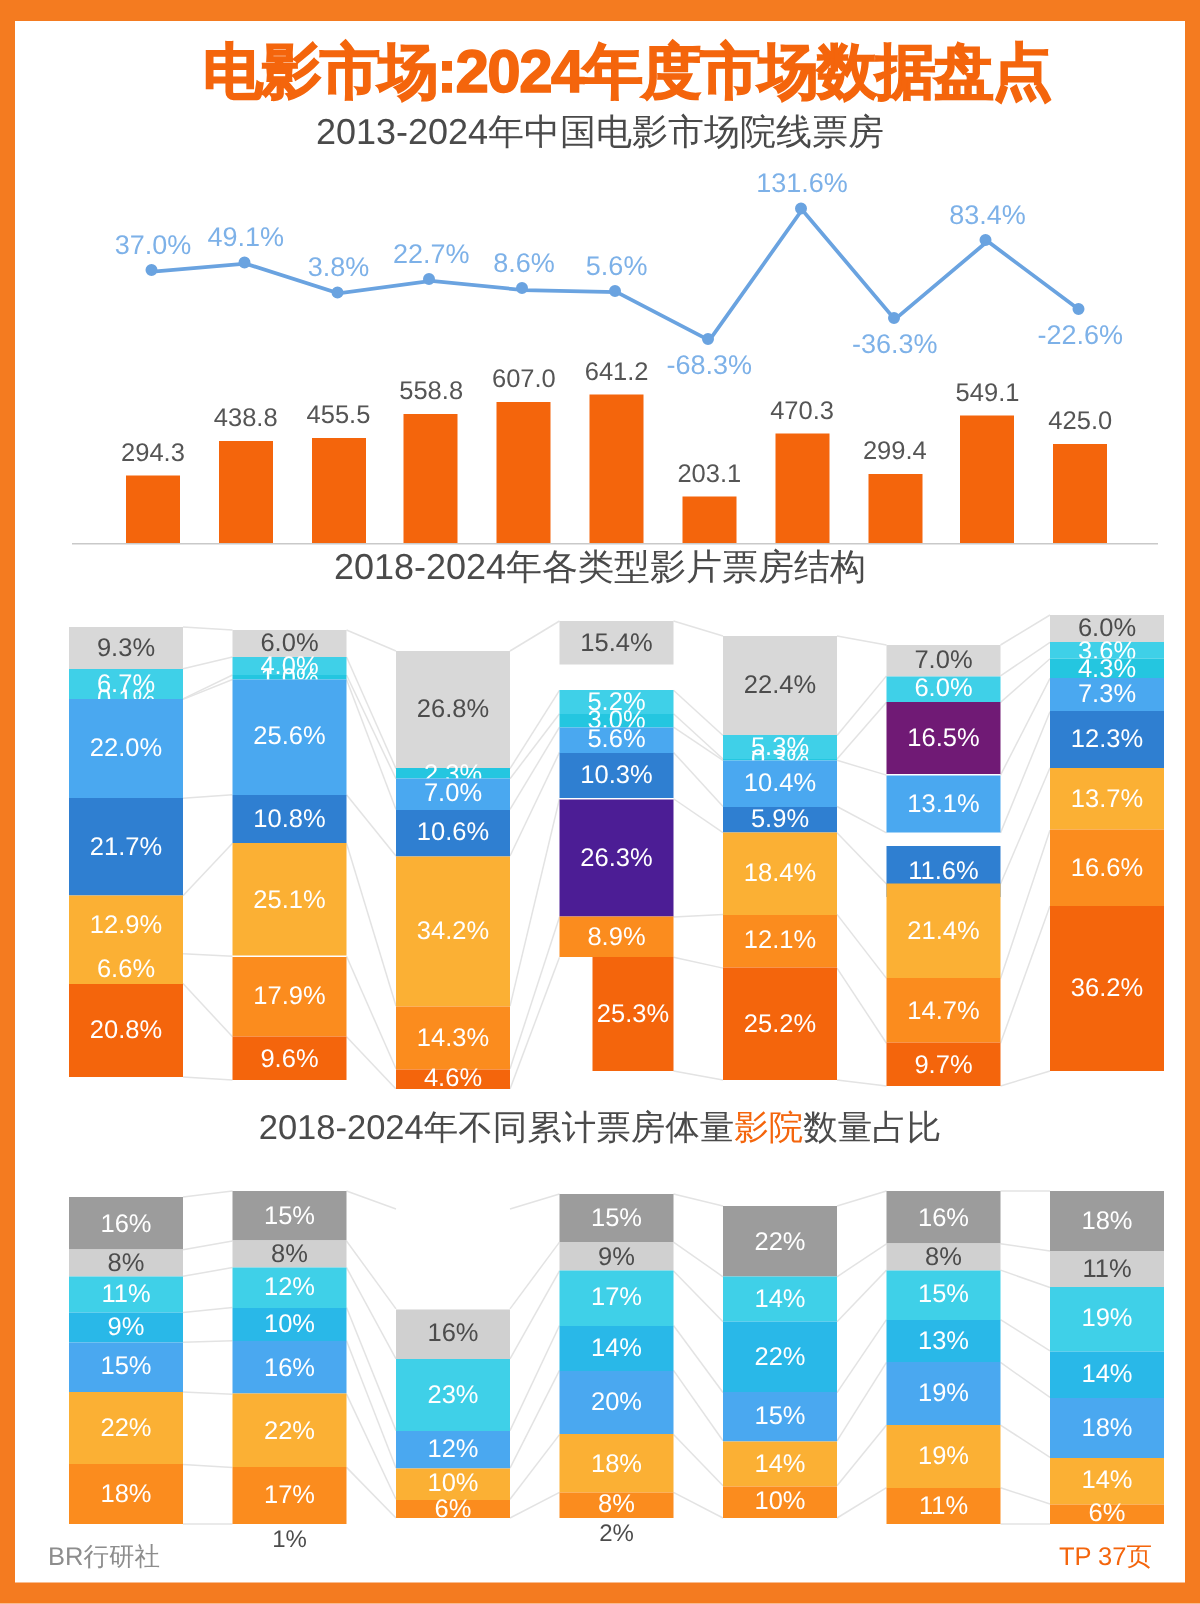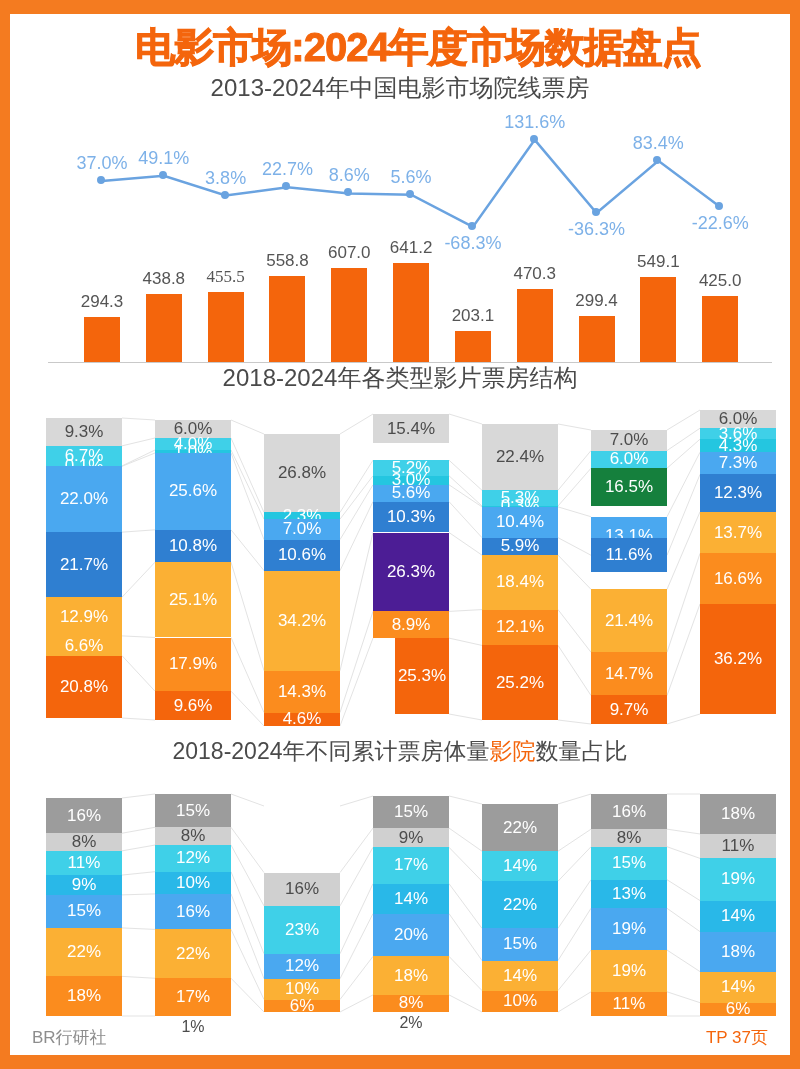--- a/index.html
+++ b/index.html
@@ -116,21 +116,21 @@
   <div class="main-title">电影市场:2024年度市场数据盘点</div>
 
   <div class="sec1-title">2013-2024年中国电影市场院线票房</div>
   <div class="chart1" id="chart1">
     <div class="axis-line"></div>
   <div class="bar1" style="left: 44px; height: 45.4063px; background: rgb(244, 101, 12);"></div>
       <div class="bar1-label" style="left: 27px; bottom: 51.4063px;">294.3</div>
       <div class="bar1" style="left: 105.818px; height: 67.7006px; background: rgb(244, 101, 12);"></div>
       <div class="bar1-label" style="left: 88.8182px; bottom: 73.7006px;">438.8</div>
       <div class="bar1" style="left: 167.636px; height: 70.2771px; background: rgb(244, 101, 12);"></div>
-      <div class="bar1-label" style="left: 150.636px; bottom: 76.2771px; font-family: Liberation Serif, serif;">455.5</div>
+      <div class="bar1-label" style="left: 150.636px; bottom: 76.2771px;">455.5</div>
       <div class="bar1" style="left: 229.455px; height: 86.2149px; background: rgb(244, 101, 12);"></div>
       <div class="bar1-label" style="left: 212.455px; bottom: 92.2149px;">558.8</div>
       <div class="bar1" style="left: 291.273px; height: 93.6514px; background: rgb(244, 101, 12);"></div>
       <div class="bar1-label" style="left: 274.273px; bottom: 99.6514px;">607.0</div>
       <div class="bar1" style="left: 353.091px; height: 98.928px; background: rgb(244, 101, 12);"></div>
       <div class="bar1-label" style="left: 336.091px; bottom: 104.928px;">641.2</div>
       <div class="bar1" style="left: 414.909px; height: 31.3354px; background: rgb(244, 101, 12);"></div>
       <div class="bar1-label" style="left: 397.909px; bottom: 37.3354px;">203.1</div>
       <div class="bar1" style="left: 476.727px; height: 72.5606px; background: rgb(244, 101, 12);"></div>
       <div class="bar1-label" style="left: 459.727px; bottom: 78.5606px;">470.3</div>
@@ -268,23 +268,23 @@
         <div class="seg" style="top: 81.992px; height: 0.888px; background: rgb(36, 198, 224);">0.3%</div>
         <div class="seg" style="top: 82.88px; height: 30.784px; background: rgb(74, 168, 240);">10.4%</div>
         <div class="seg" style="top: 113.664px; height: 17.464px; background: rgb(47, 127, 209);">5.9%</div>
         <div class="seg" style="top: 131.128px; height: 54.464px; background: rgb(251, 176, 52);">18.4%</div>
         <div class="seg" style="top: 185.592px; height: 35.816px; background: rgb(251, 140, 30);">12.1%</div>
         <div class="seg" style="top: 221.408px; height: 74.592px; background: rgb(244, 101, 12);">25.2%</div>
       </div>
       <div class="col2" style="left: 545px; top: 24px; height: 294px; bottom: auto;">
         <div class="seg dark" style="top: 0px; height: 20.58px; background: rgb(216, 216, 216);">7.0%</div>
         <div class="seg" style="top: 20.58px; height: 17.64px; background: rgb(63, 208, 232);">6.0%</div>
-        <div class="seg" style="top: 38.22px; height: 38px; background: #15803d;">16.5%</div>
+        <div class="seg" style="top: 38.22px; height: 48px; background: #701a75;">16.5%</div>
         <div class="seg" style="top: 86.73px; height: 38.514px; background: rgb(74, 168, 240);">13.1%</div>
-        <div class="seg" style="top: 108px; height: 34.104px; background: rgb(47, 127, 209);">11.6%</div>
+        <div class="seg" style="top: 134px; height: 34.104px; background: rgb(47, 127, 209);">11.6%</div>
         <div class="seg" style="top: 159.348px; height: 62.916px; background: rgb(251, 176, 52);">21.4%</div>
         <div class="seg" style="top: 222.264px; height: 43.218px; background: rgb(251, 140, 30);">14.7%</div>
         <div class="seg" style="top: 265.482px; height: 28.518px; background: rgb(244, 101, 12);">9.7%</div>
       </div>
       <div class="col2" style="left: 654px; top: 4px; height: 304px; bottom: auto;">
         <div class="seg dark" style="top: 0px; height: 18.24px; background: rgb(216, 216, 216);">6.0%</div>
         <div class="seg" style="top: 18.24px; height: 10.944px; background: rgb(63, 208, 232);">3.6%</div>
         <div class="seg" style="top: 29.184px; height: 14px; background: rgb(36, 198, 224);">4.3%</div>
         <div class="seg" style="top: 42.256px; height: 22.192px; background: rgb(74, 168, 240);">7.3%</div>
         <div class="seg" style="top: 64.448px; height: 37.392px; background: rgb(47, 127, 209);">12.3%</div>

